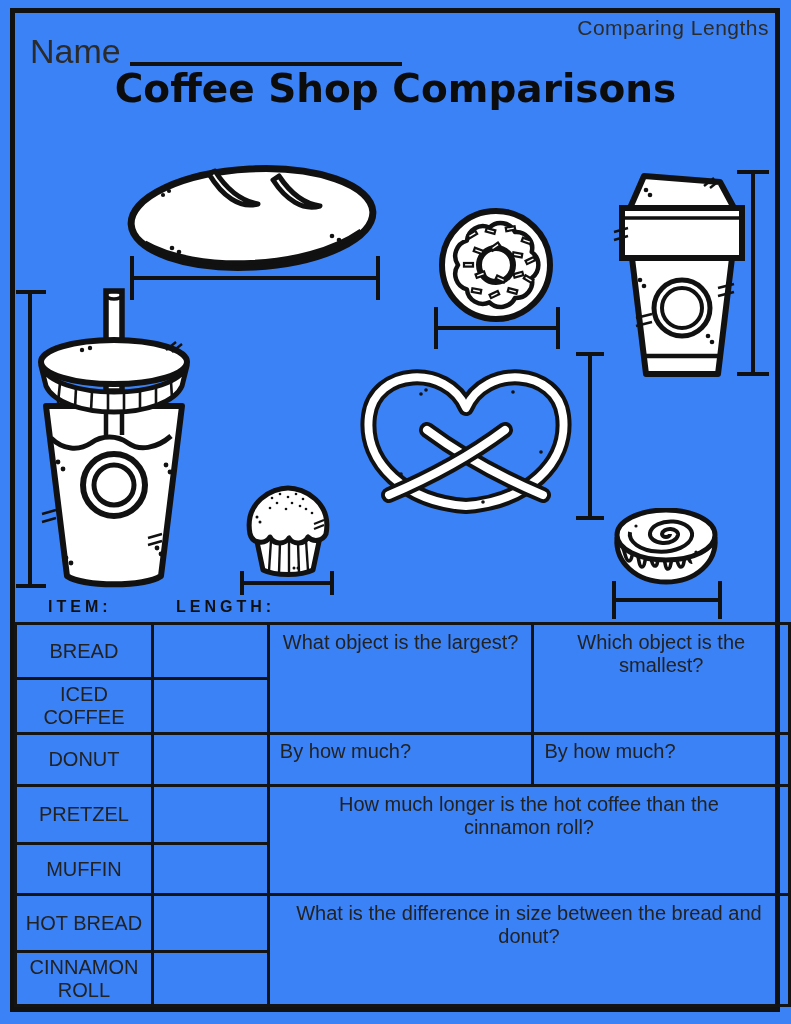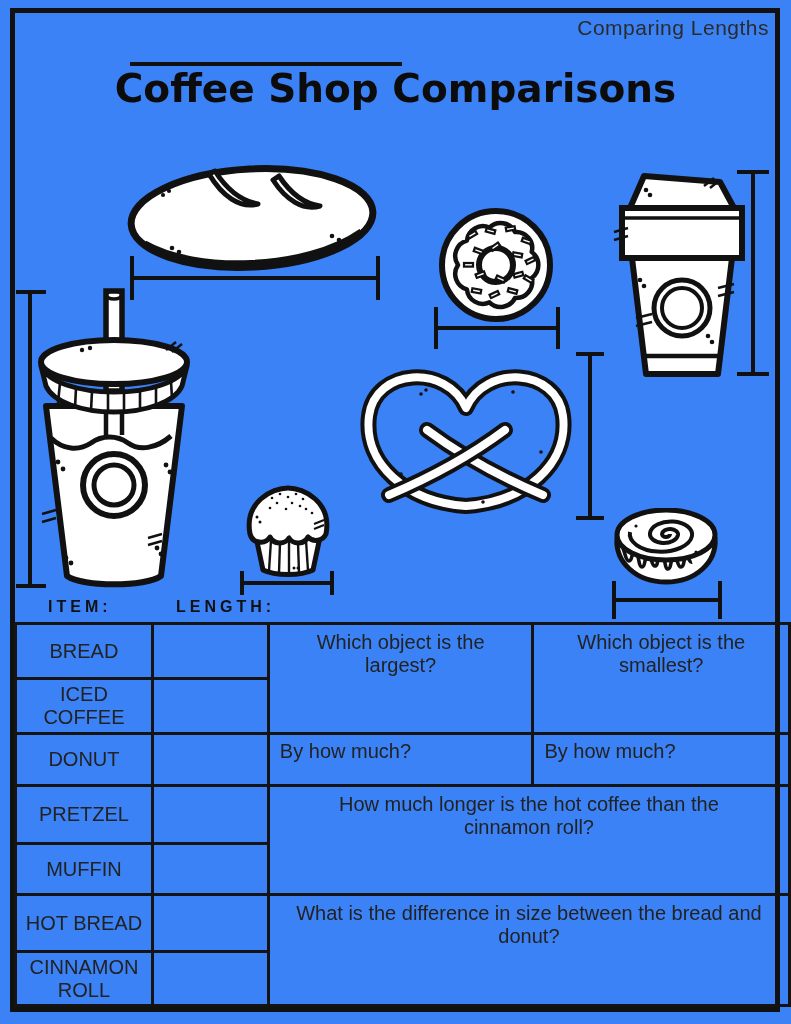--- a/index.html
+++ b/index.html
@@ -29,20 +29,21 @@
   svg .ink{stroke:#111;fill:#fff;}
   svg .inkline{stroke:#111;fill:none;}
 </style>
 </head>
 <body>
 
 <div class="page">
   <div class="page-border"></div>
 
   <div class="corner-label">Comparing Lengths</div>
+  <div class="name-label">Name</div>
   <div class="name-line"></div>
   <div class="title">Coffee Shop Comparisons</div>
 
   <svg class="illu" style="left:123px;top:163px;" width="258" height="116" viewBox="0 0 258 116">
     <ellipse class="ink" cx="129" cy="55" rx="121" ry="49" stroke-width="7" transform="rotate(-3 129 55)"></ellipse>
     <path class="inkline" d="M22,80 C72,109 182,107 238,68" stroke-width="5"></path>
     <path class="ink" d="M92,8 C104,27 119,38 135,41 C117,46 99,33 86,11 Z" stroke-width="5" stroke-linejoin="round"></path>
     <path class="ink" d="M156,13 C168,31 182,41 197,43 C180,48 163,37 150,17 Z" stroke-width="5" stroke-linejoin="round"></path>
     <g fill="#111" stroke="none">
       <circle cx="49" cy="85" r="2.3"></circle>
@@ -251,21 +252,21 @@
 
   <div class="col-label itemlabel">ITEM:</div>
   <div class="col-label lengthlabel">LENGTH:</div>
 
   <table class="sheet">
     <tbody>
         <tr style="height:55px;">
       <td class="item-cell">BREAD</td>
       <td class="len-cell"></td>
       <td class="q-center" rowspan="2">
-        <span>Which object is the largest?</span>
+        <span>What object is the largest?</span>
       </td>
       <td class="q-center2" rowspan="2">
         <span>Which object is the smallest?</span>
       </td>
     </tr>
     <tr style="height:55px;">
       <td class="item-cell">ICED COFFEE</td>
       <td class="len-cell"></td>
     </tr>
     <tr style="height:52px;">

